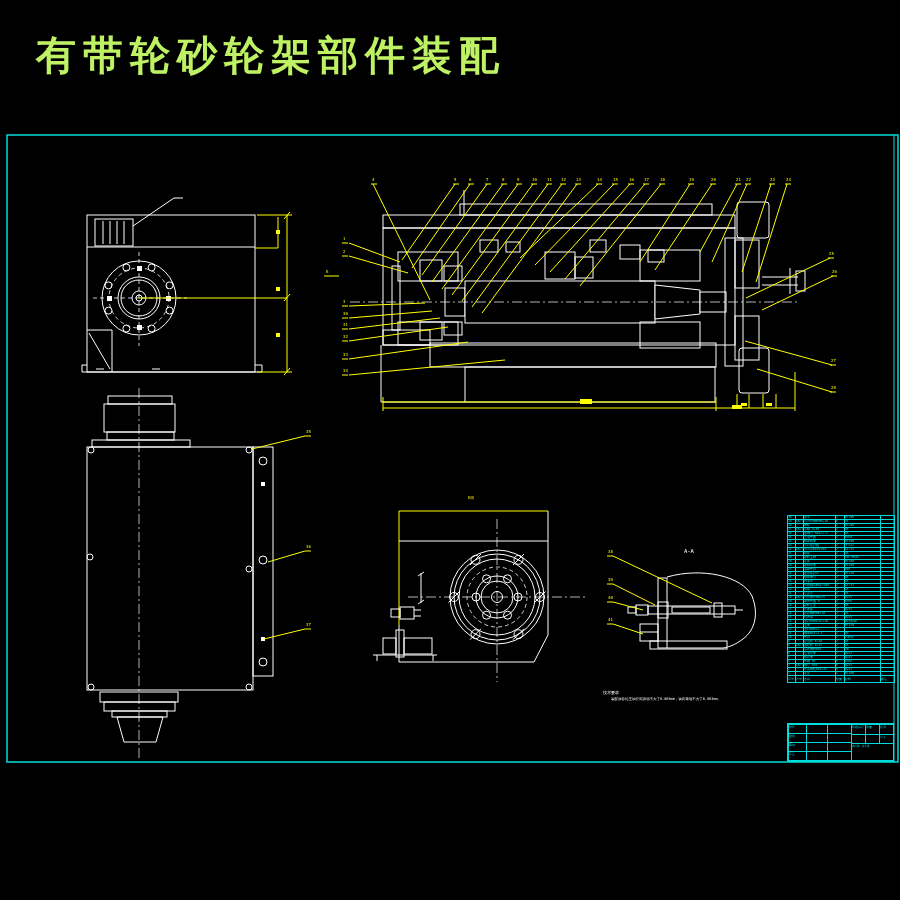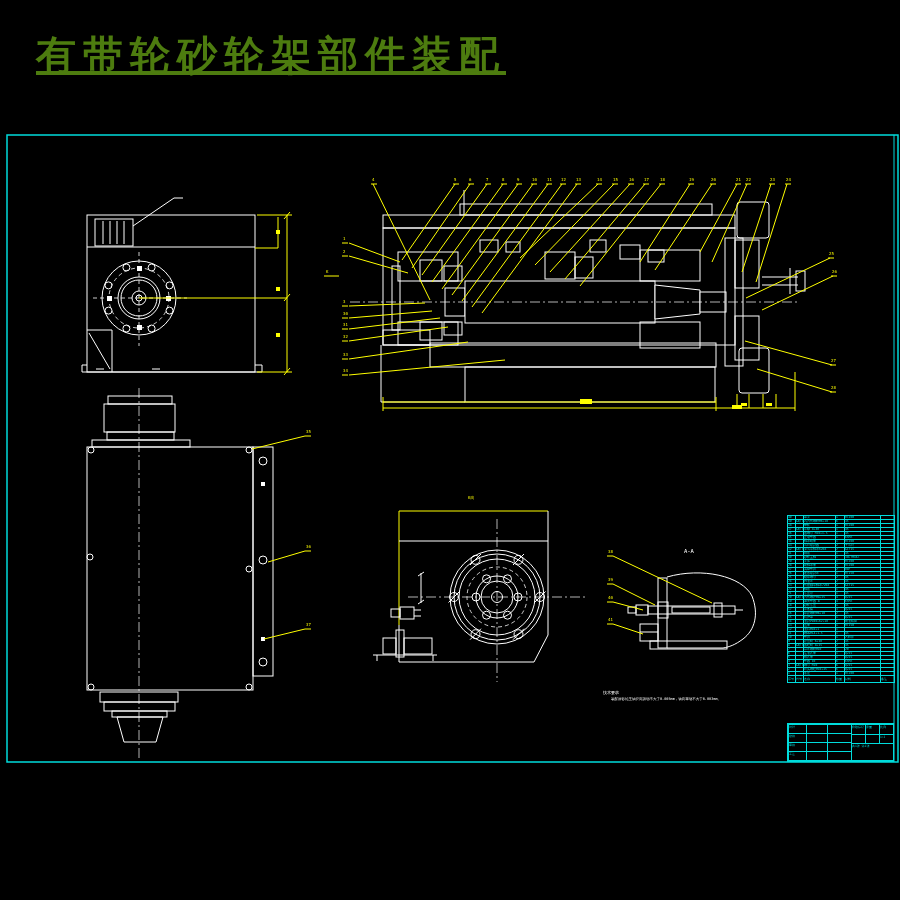--- a/index.html
+++ b/index.html
@@ -1,20 +1,20 @@
 <!DOCTYPE html>
 <html><head>
 <meta charset="utf-8">
 <style>
   html,body{margin:0;padding:0;background:#000;width:900px;height:900px;overflow:hidden;}
   #stage{position:absolute;left:0;top:0;width:900px;height:900px;background:#000;
          font-family:"Liberation Sans",sans-serif;}
   #main-title{position:absolute;left:36px;top:28px;width:520px;height:52px;
-    color:#4d7c0f;font-family:"Liberation Serif",serif;font-weight:bold;
-    font-size:40px;letter-spacing:7px;white-space:nowrap;text-decoration:underline;}
+    color:#bef264;font-family:"Liberation Serif",serif;font-weight:bold;
+    font-size:40px;letter-spacing:7px;white-space:nowrap;}
   svg{position:absolute;left:0;top:0;}
   .wl{stroke:#fff;stroke-width:1;fill:none;}
   .wf{stroke:#fff;stroke-width:1;fill:#000;}
   .yl{stroke:#ff0;stroke-width:1;fill:none;}
   .yt{fill:#ff0;font-size:4px;font-family:"DejaVu Sans Mono",monospace;}
   .wt{fill:#fff;font-family:"DejaVu Sans Mono",monospace;}
   .cl{stroke:#fff;stroke-width:0.7;fill:none;stroke-dasharray:10,3,2,3;}
   .dsh{stroke:#fff;stroke-width:0.8;fill:none;stroke-dasharray:4,3;}
   .yb{fill:#ff0;stroke:none;}
   #parts-table-wrap{position:absolute;left:787px;top:515px;width:107px;height:247px;}

